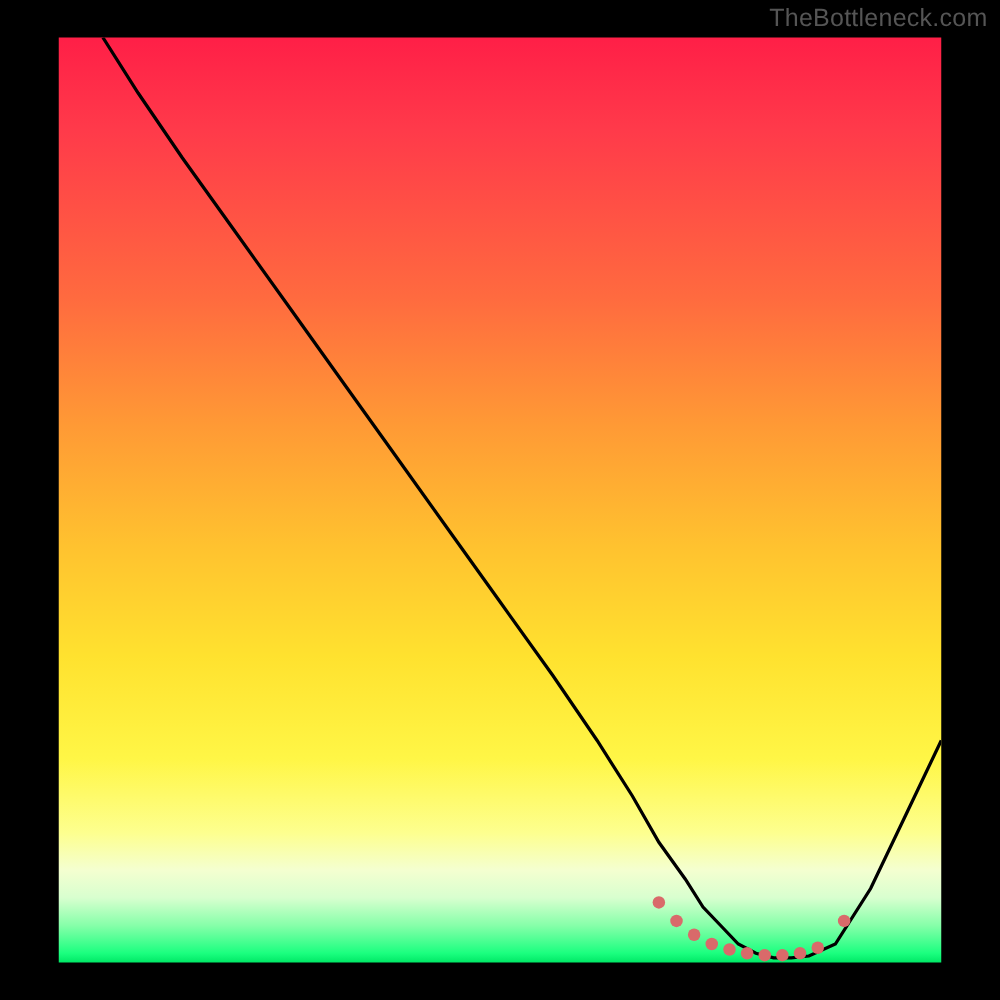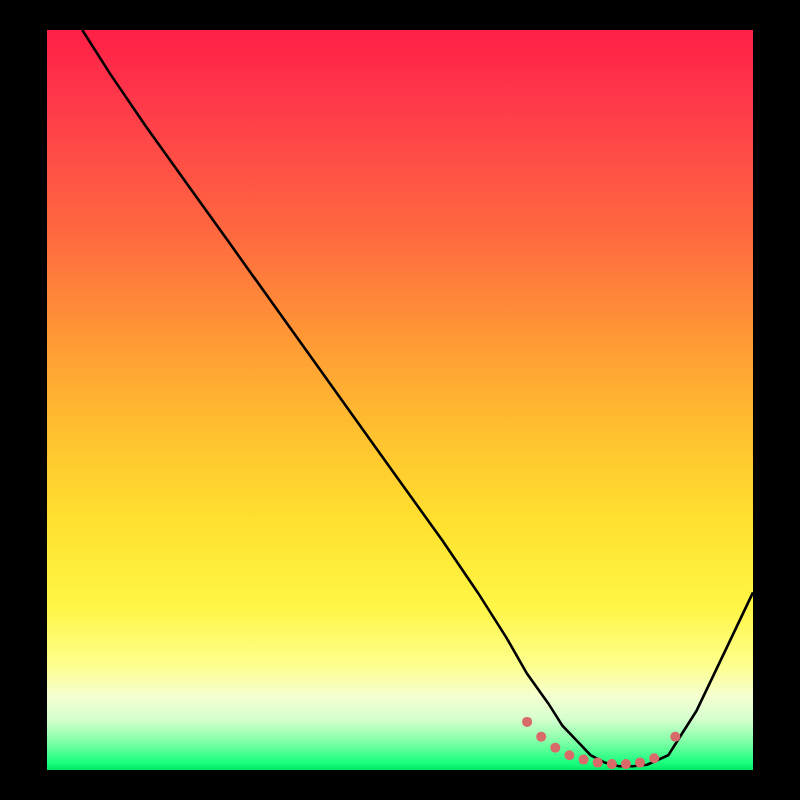--- a/index.html
+++ b/index.html
@@ -57,20 +57,21 @@
     position: absolute;
     inset: 0;
     width: 100%;
     height: 100%;
     z-index: 2;
   }
 </style>
 </head>
 <body>
 <div class="wrap">
+  <div class="watermark">TheBottleneck.com</div>
 
   <div class="plot">
     <div class="gradient"></div>
     <svg class="curve" viewBox="0 0 706 740" preserveAspectRatio="none">
       <g>
         <path id="main-curve" fill="none" stroke="#000" stroke-width="2.6" d="M35.3 0.0 L63.5 44.4 L98.8 96.2 L141.2 155.4 L183.6 214.6 L225.9 273.8 L268.3 333.0 L310.6 392.2 L353.0 451.4 L395.4 510.6 L430.7 562.4 L458.9 606.8 L480.1 643.8 L501.3 673.4 L515.4 695.6 L529.5 710.4 L543.6 725.2 L557.7 732.6 L571.9 736.3 L586.0 736.3 L600.1 734.8 L621.3 725.2 L649.5 680.8 L677.8 621.6 L706.0 562.4"></path>
         <g id="markers">
             <circle cx="480.1" cy="691.9" r="5" fill="#d96a6a"></circle>
             <circle cx="494.2" cy="706.7" r="5" fill="#d96a6a"></circle>
             <circle cx="508.3" cy="717.8" r="5" fill="#d96a6a"></circle>

